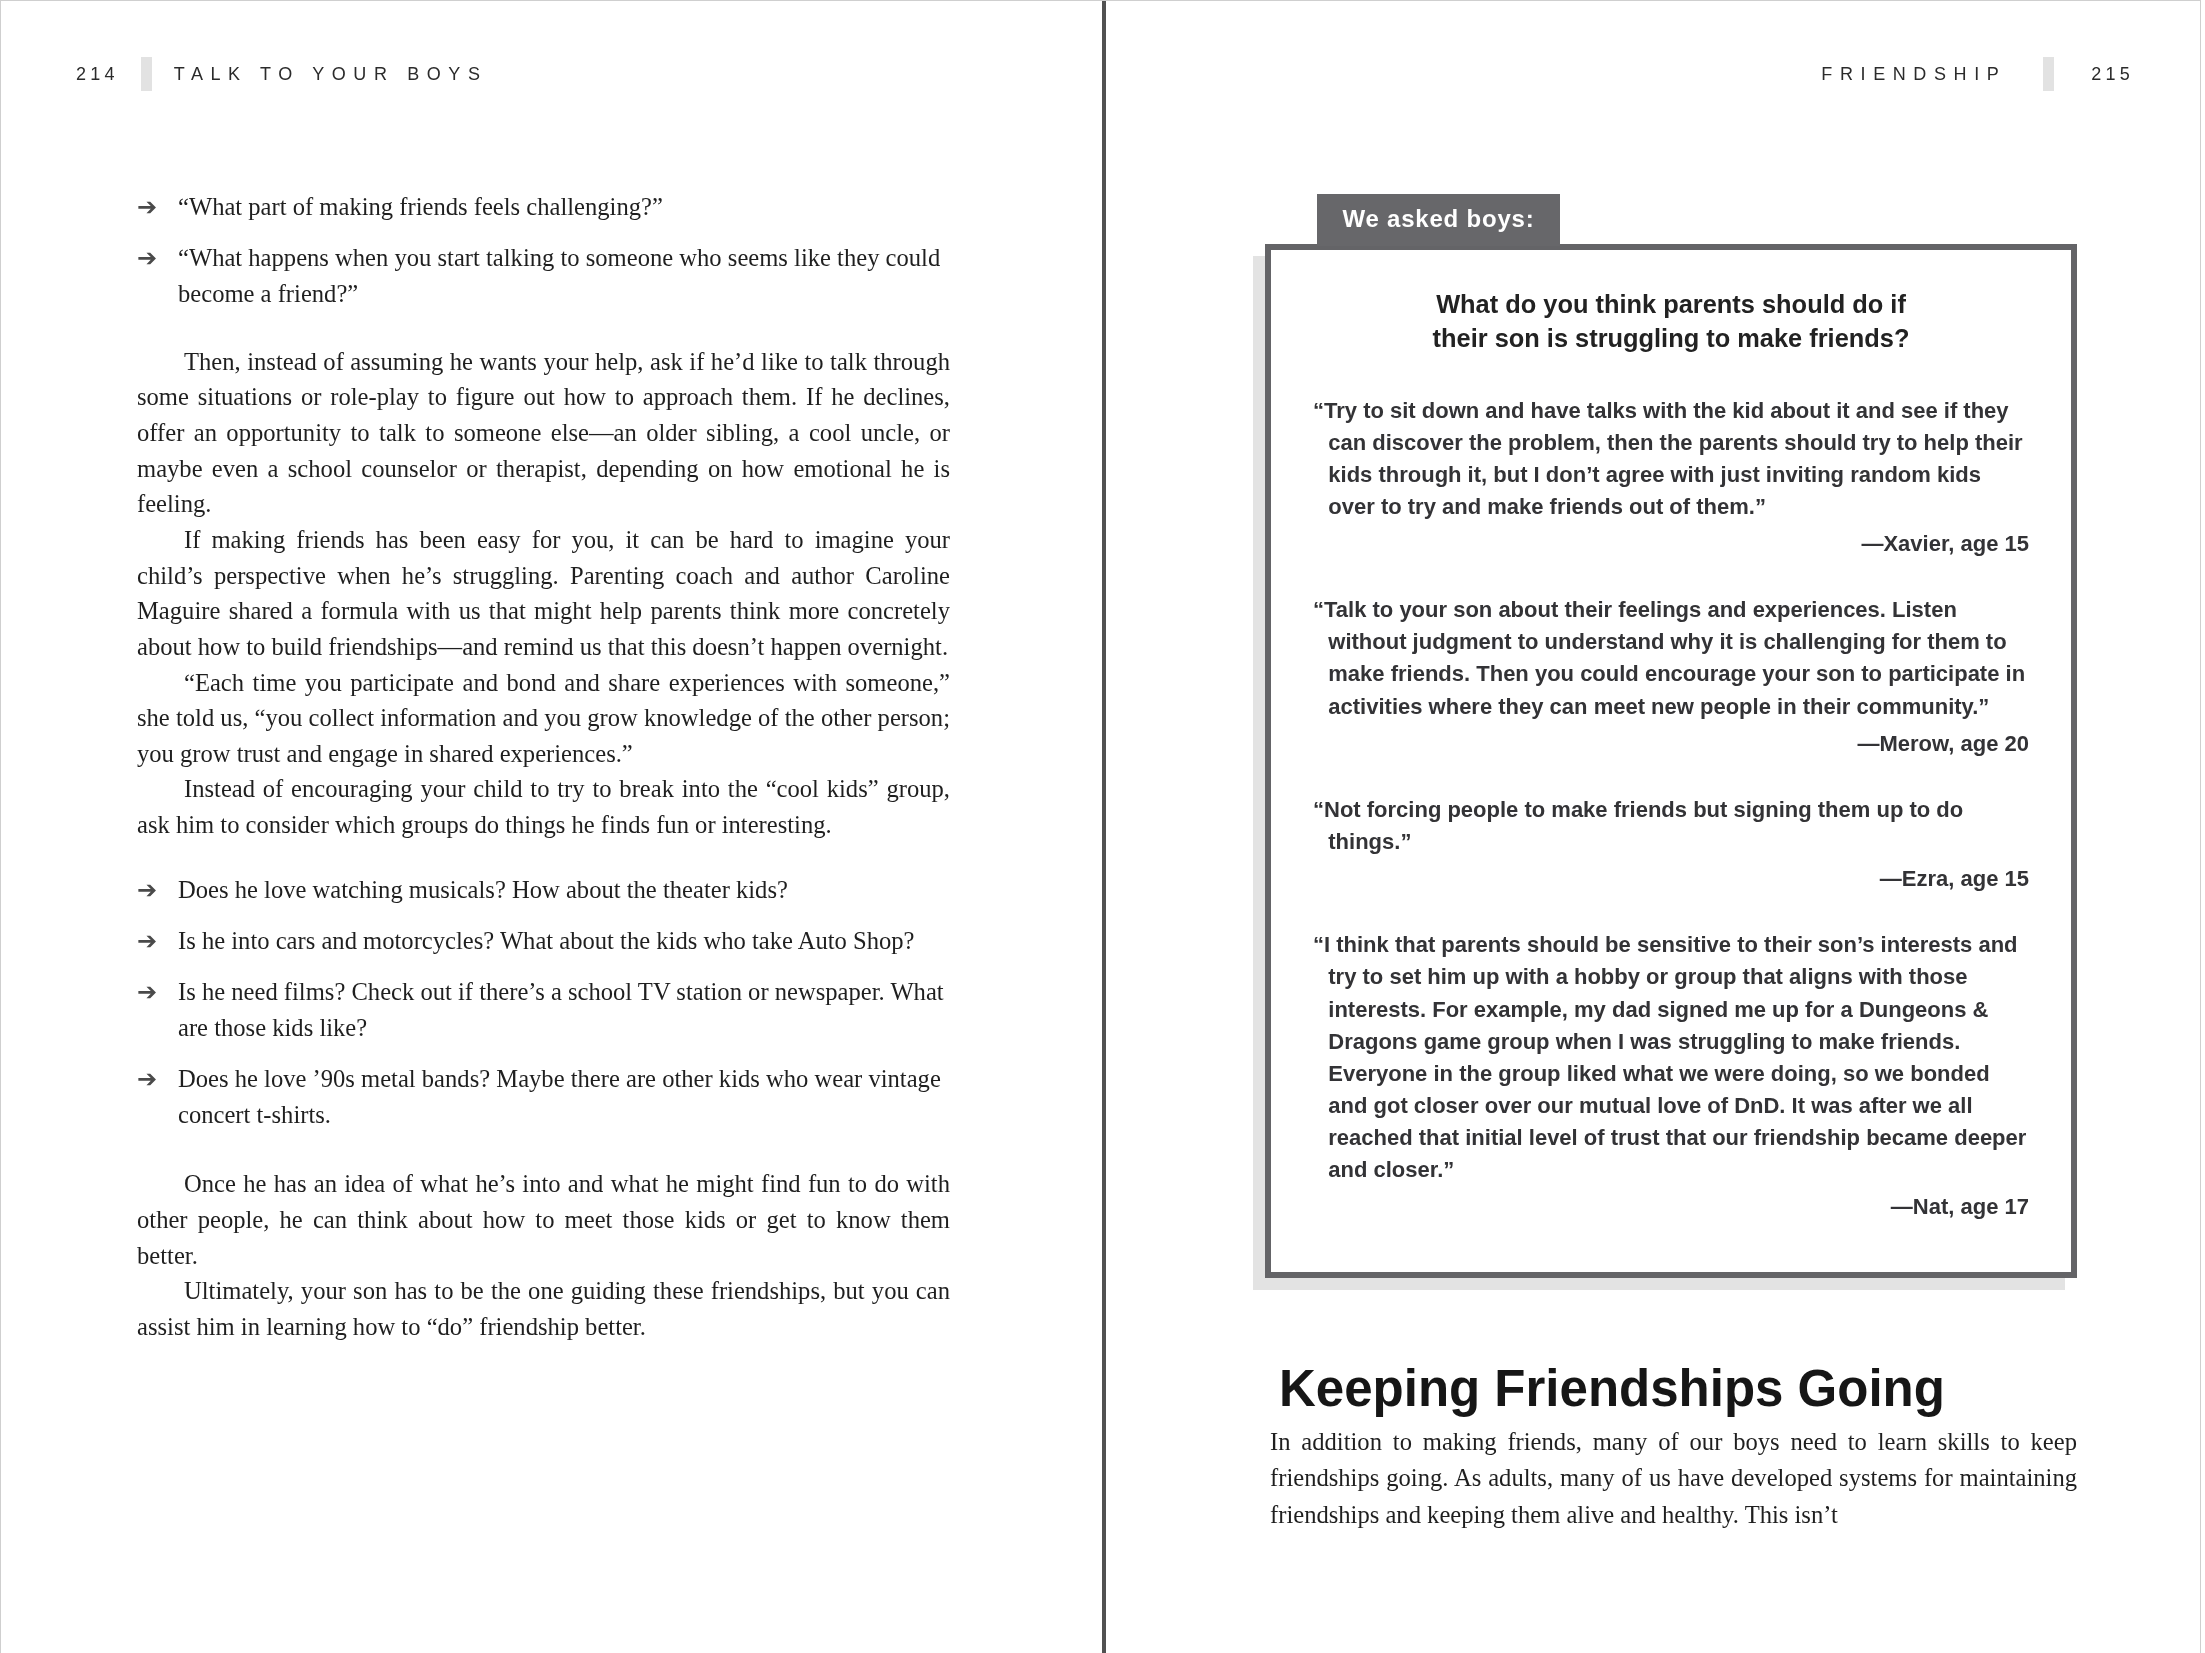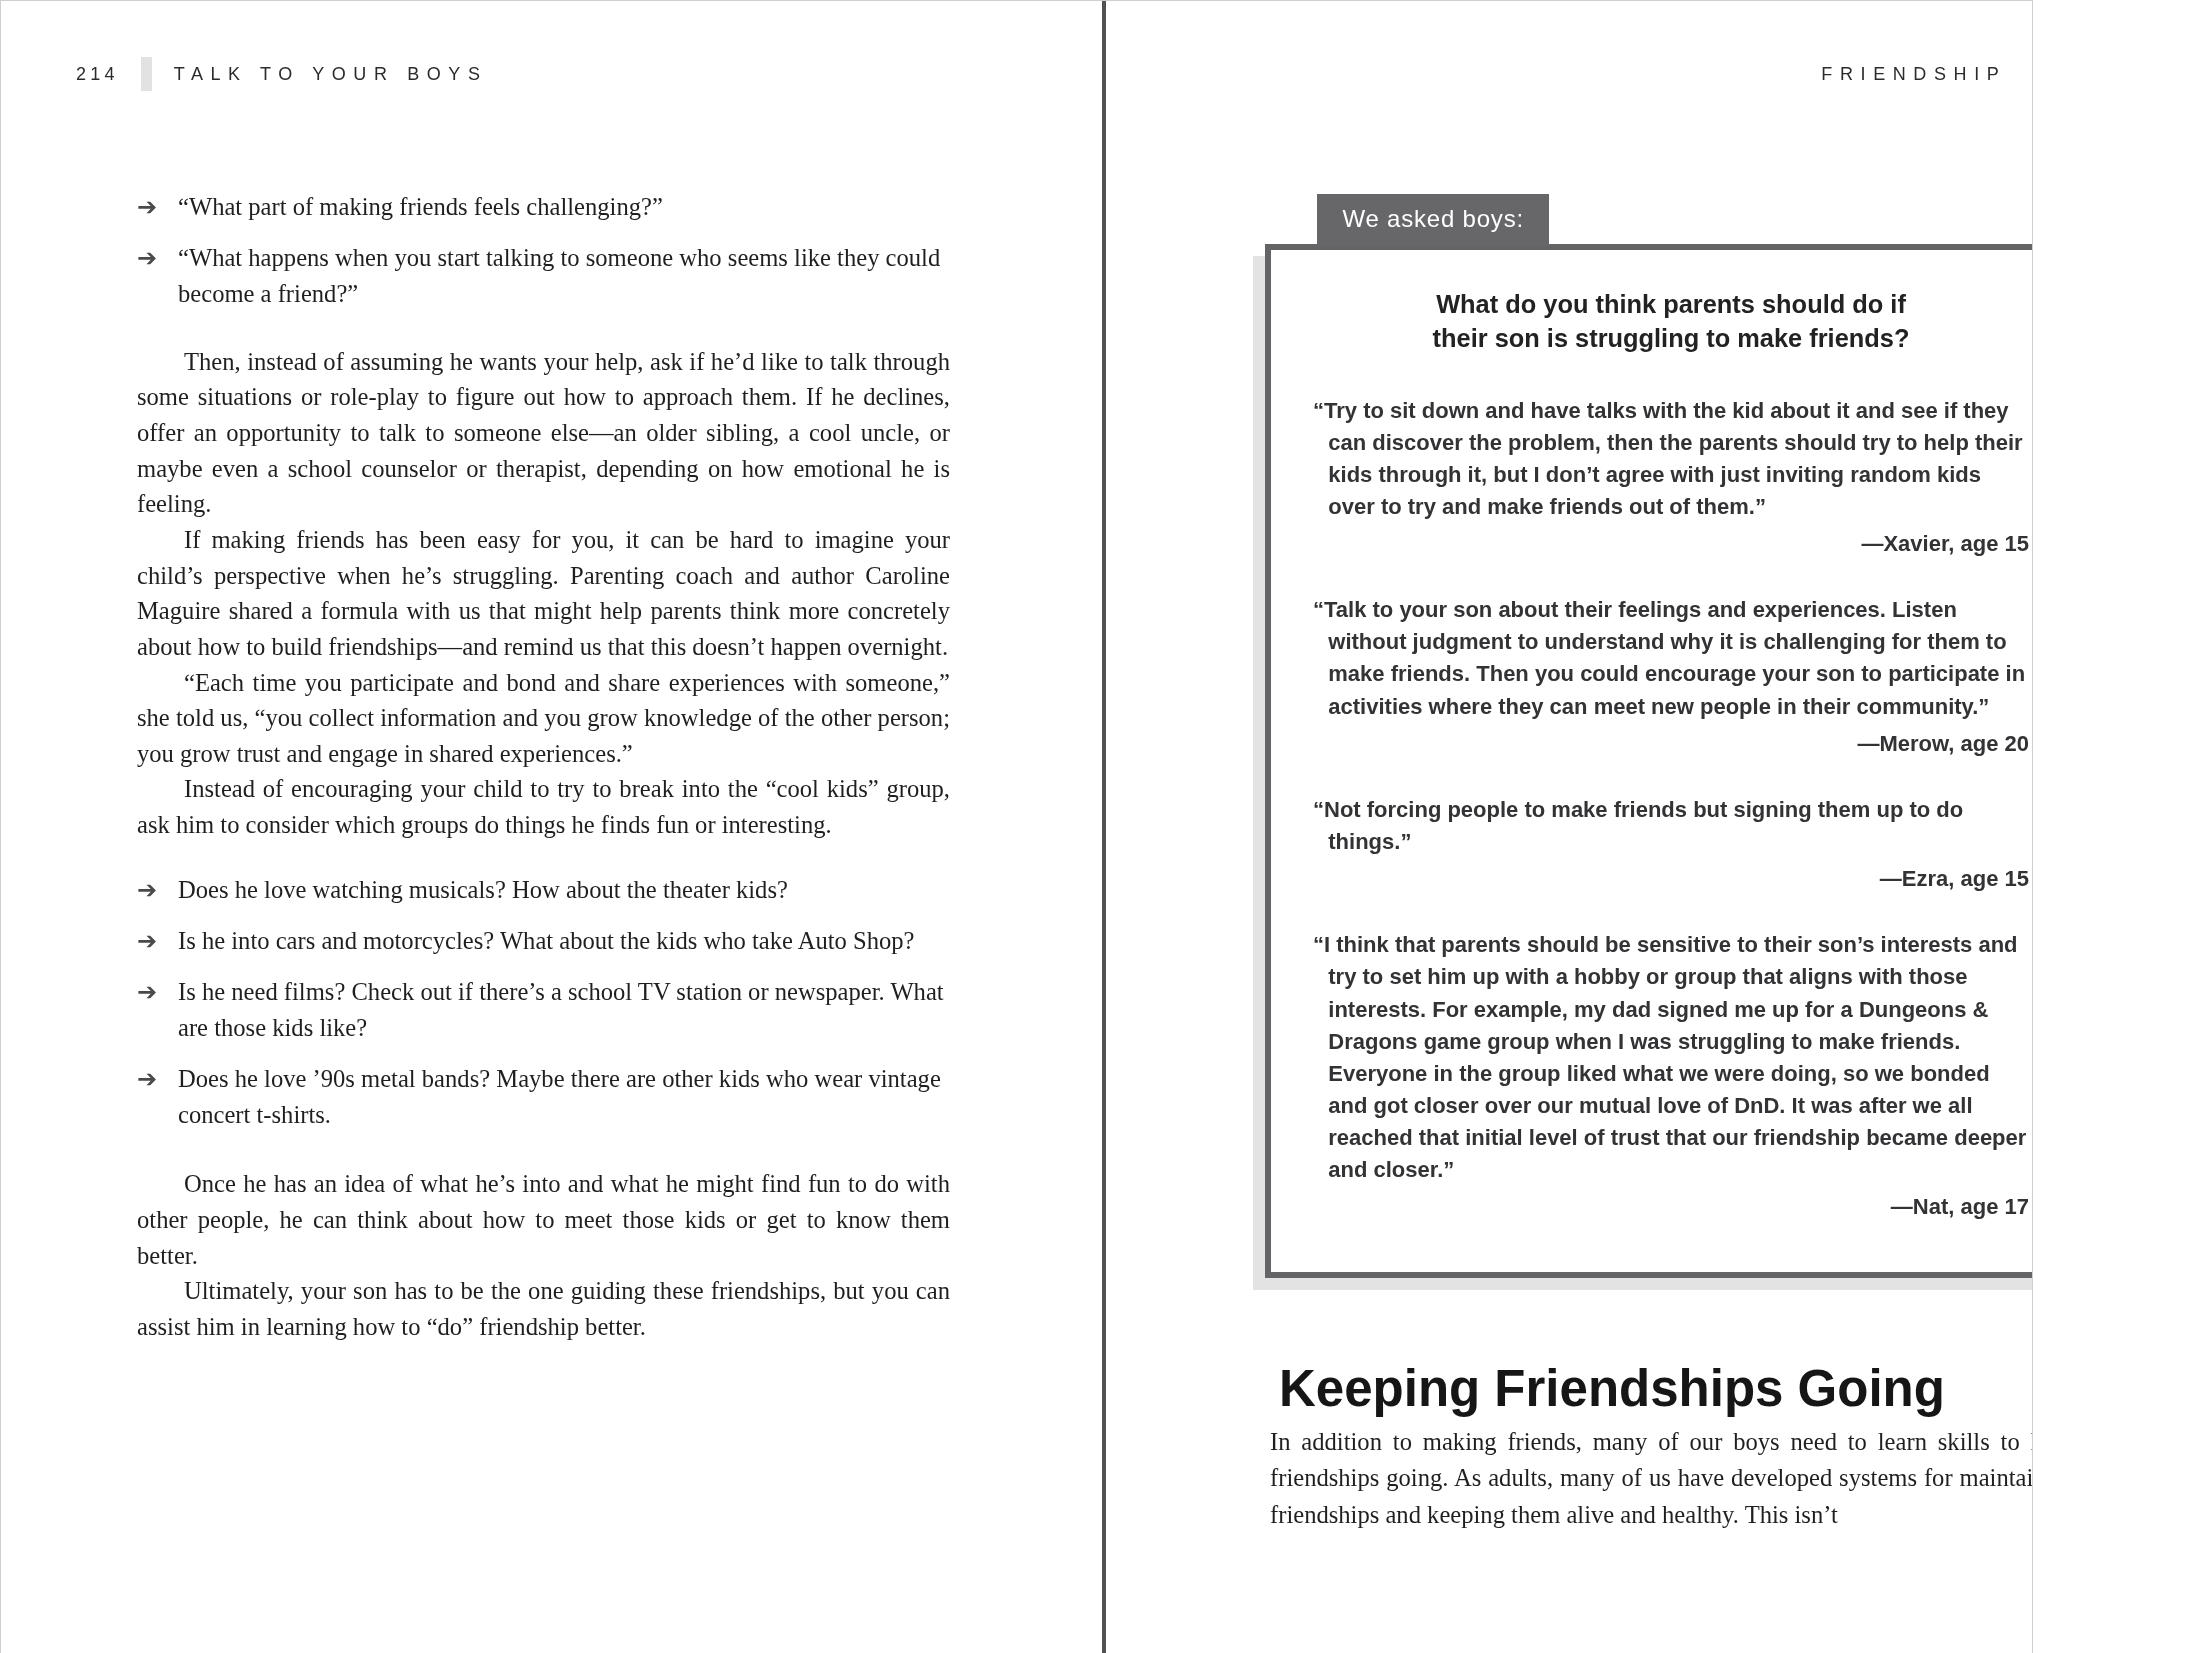--- a/index.html
+++ b/index.html
@@ -1,18 +1,18 @@
 <!DOCTYPE html>
 <html style="font-size:13.6px"><head>
 <meta charset="utf-8">
 <style>
   html,body{margin:0;padding:0;background:#fff;}
   .spread{
     position:relative;
-    width:2033px;height:1654px;
+    width:2201px;height:1654px;
     box-sizing:border-box;
     background:#ffffff;
     border:1.7px solid #cfcfcf;
     overflow:hidden;
     font-family:"Liberation Serif", serif;
     color:#1f1f1f;
   }
   .seam{position:absolute;left:1101px;top:0;width:4.2px;height:100%;background:#515151;}
   .page{position:absolute;top:0;width:1103px;height:100%;}
   .page-left{left:0;}
@@ -48,21 +48,21 @@
   .bullet-text{flex:1;}
   .para{margin:0;text-align:justify;text-indent:47px;}
 
   
   .asked-wrap{position:absolute;left:159px;top:193px;width:812px;}
   .asked-tab{
     position:relative;z-index:2;
     display:inline-block;margin-left:52px;
     background:#67676a;color:#ffffff;
     font-family:"Liberation Sans", sans-serif;
-    font-weight:normal;font-size:24px;letter-spacing:0.8px;
+    font-weight:bold;font-size:24px;letter-spacing:0.8px;
     padding:11px 25.4px 12.7px 25.4px;
   }
   .asked-box{
     position:relative;z-index:1;margin-top:-1.7px;
     box-sizing:border-box;width:812px;
     border:6.8px solid #646467;
     background:#ffffff;
     box-shadow:-12px 12px 0 0 #e3e3e3;
     padding:37px 42px 49px 42px;
   }

